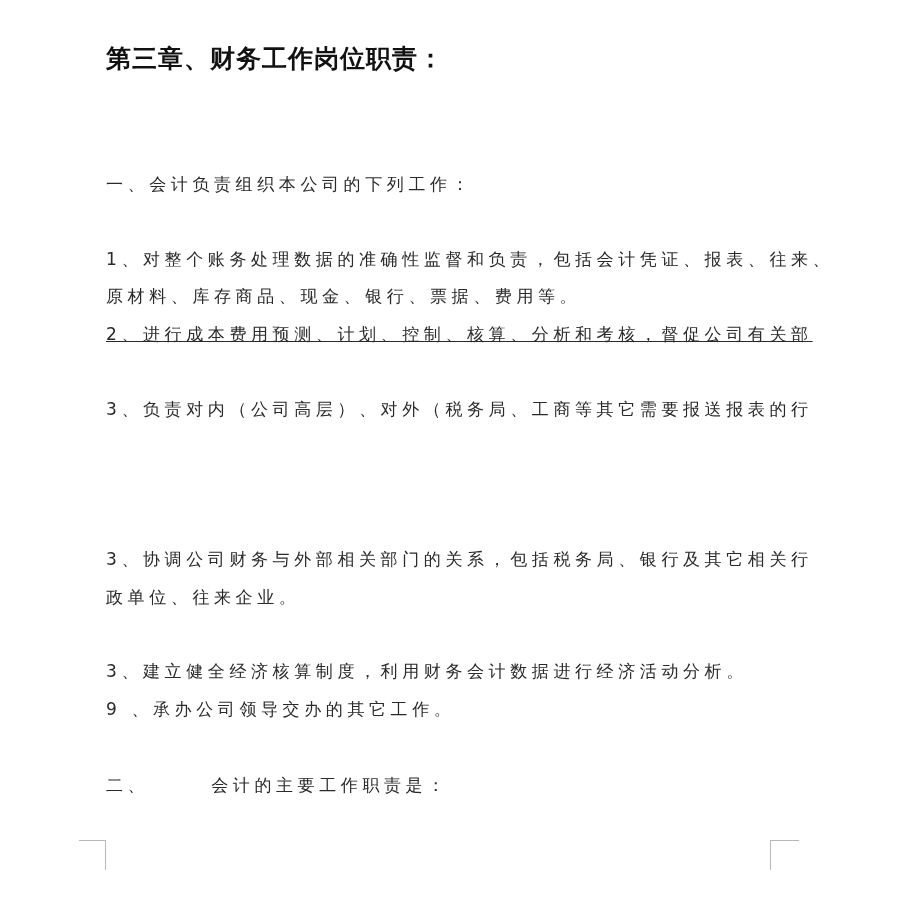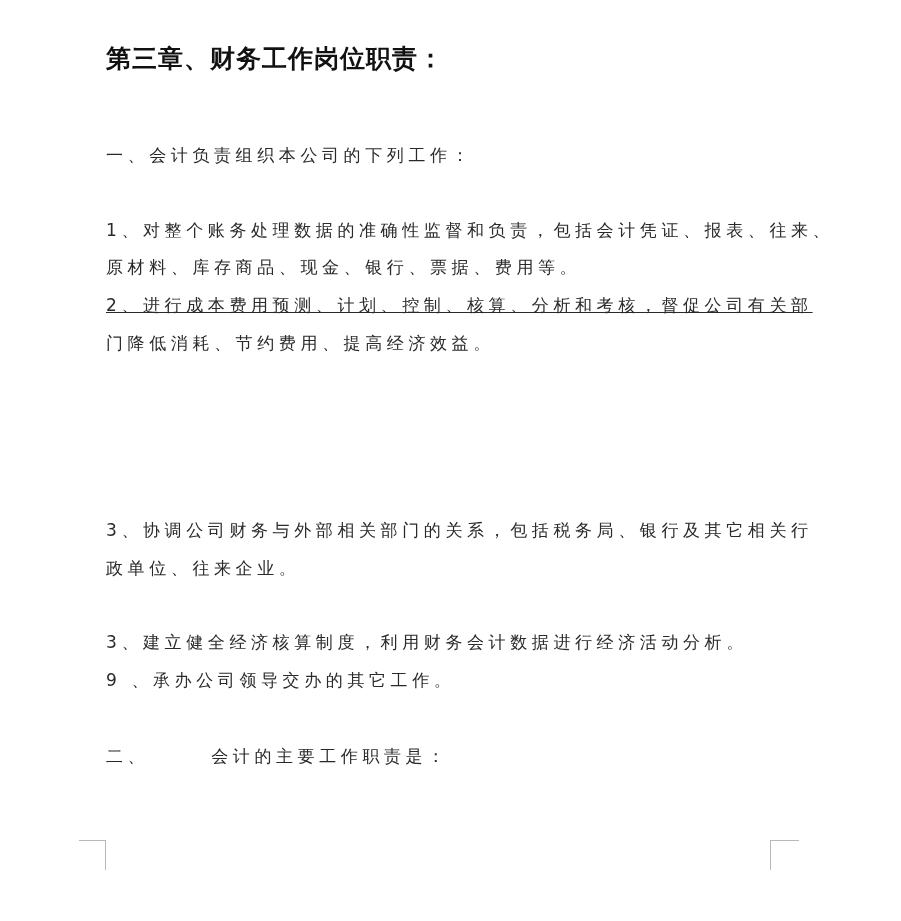--- a/index.html
+++ b/index.html
@@ -34,20 +34,21 @@
     }
     .line {
       position: absolute;
       left: 106px;
       font-size: 17px;
       letter-spacing: 4.6px;
       color: #2a2a2a;
       white-space: nowrap;
       font-family: "DejaVu Sans", "Liberation Sans", sans-serif;
       font-weight: normal;
+      margin-top: 29px;
     }
     .gap {
       display: inline-block;
       width: 62px;
     }
     .corner {
       position: absolute;
       border-color: #b8b8b8;
       border-style: solid;
       width: 26px;
@@ -71,22 +72,22 @@
 <div class="page">
 
   <div class="title">第三章、财务工作岗位职责：</div>
 
   <div class="line" style="top:132px;">一、会计负责组织本公司的下列工作：</div>
 
   <div class="line" style="top:207px;">1、对整个账务处理数据的准确性监督和负责，包括会计凭证、报表、往来、</div>
   <div class="line" style="top:244px;">原材料、库存商品、现金、银行、票据、费用等。</div>
 
   <div class="line" style="top:282px;text-decoration:underline;">2、进行成本费用预测、计划、控制、核算、分析和考核，督促公司有关部</div>
-  <div class="line" style="top:320px;">门降低消耗、节约费用、提高经济效益。</div>
 
+  <div class="line" style="top:357px;">3、负责对内（公司高层）、对外（税务局、工商等其它需要报送报表的行</div>
 
 
 
   <div class="line" style="top:507px;">3、协调公司财务与外部相关部门的关系，包括税务局、银行及其它相关行</div>
   <div class="line" style="top:545px;">政单位、往来企业。</div>
 
 
   <div class="line" style="top:619px;">3、建立健全经济核算制度，利用财务会计数据进行经济活动分析。</div>
 
   <div class="line" style="top:657px;">9 、承办公司领导交办的其它工作。</div>

